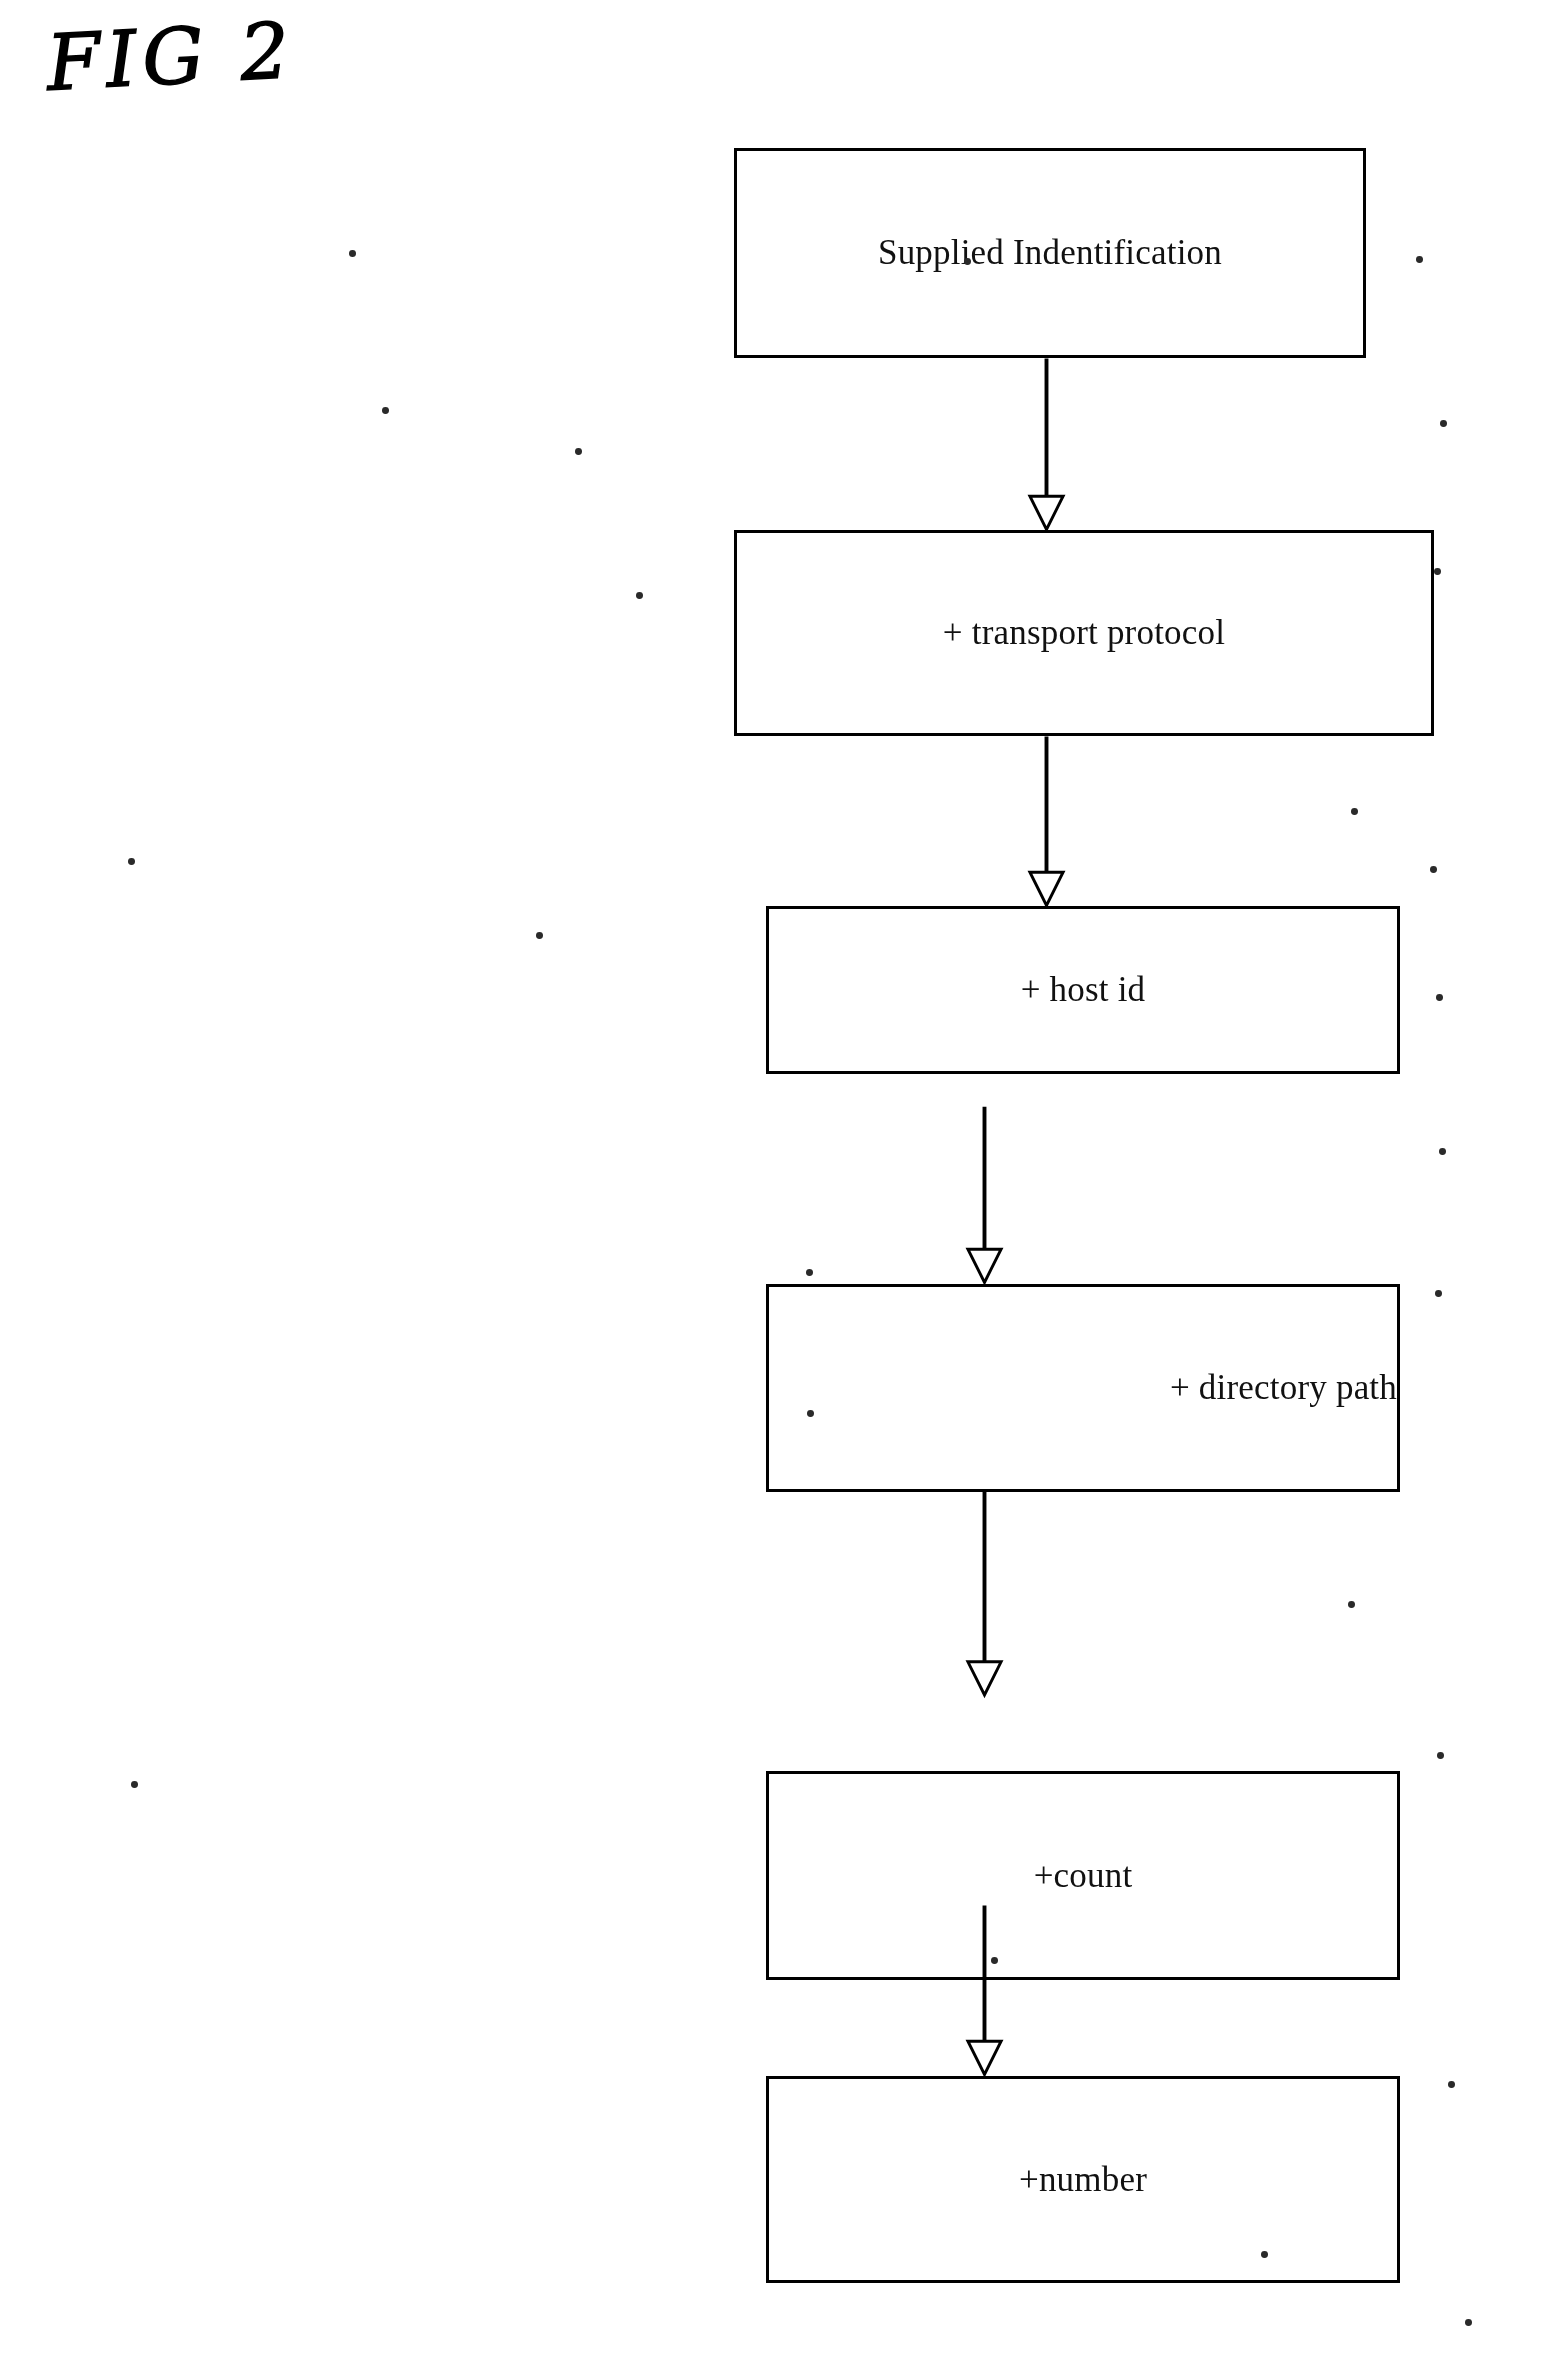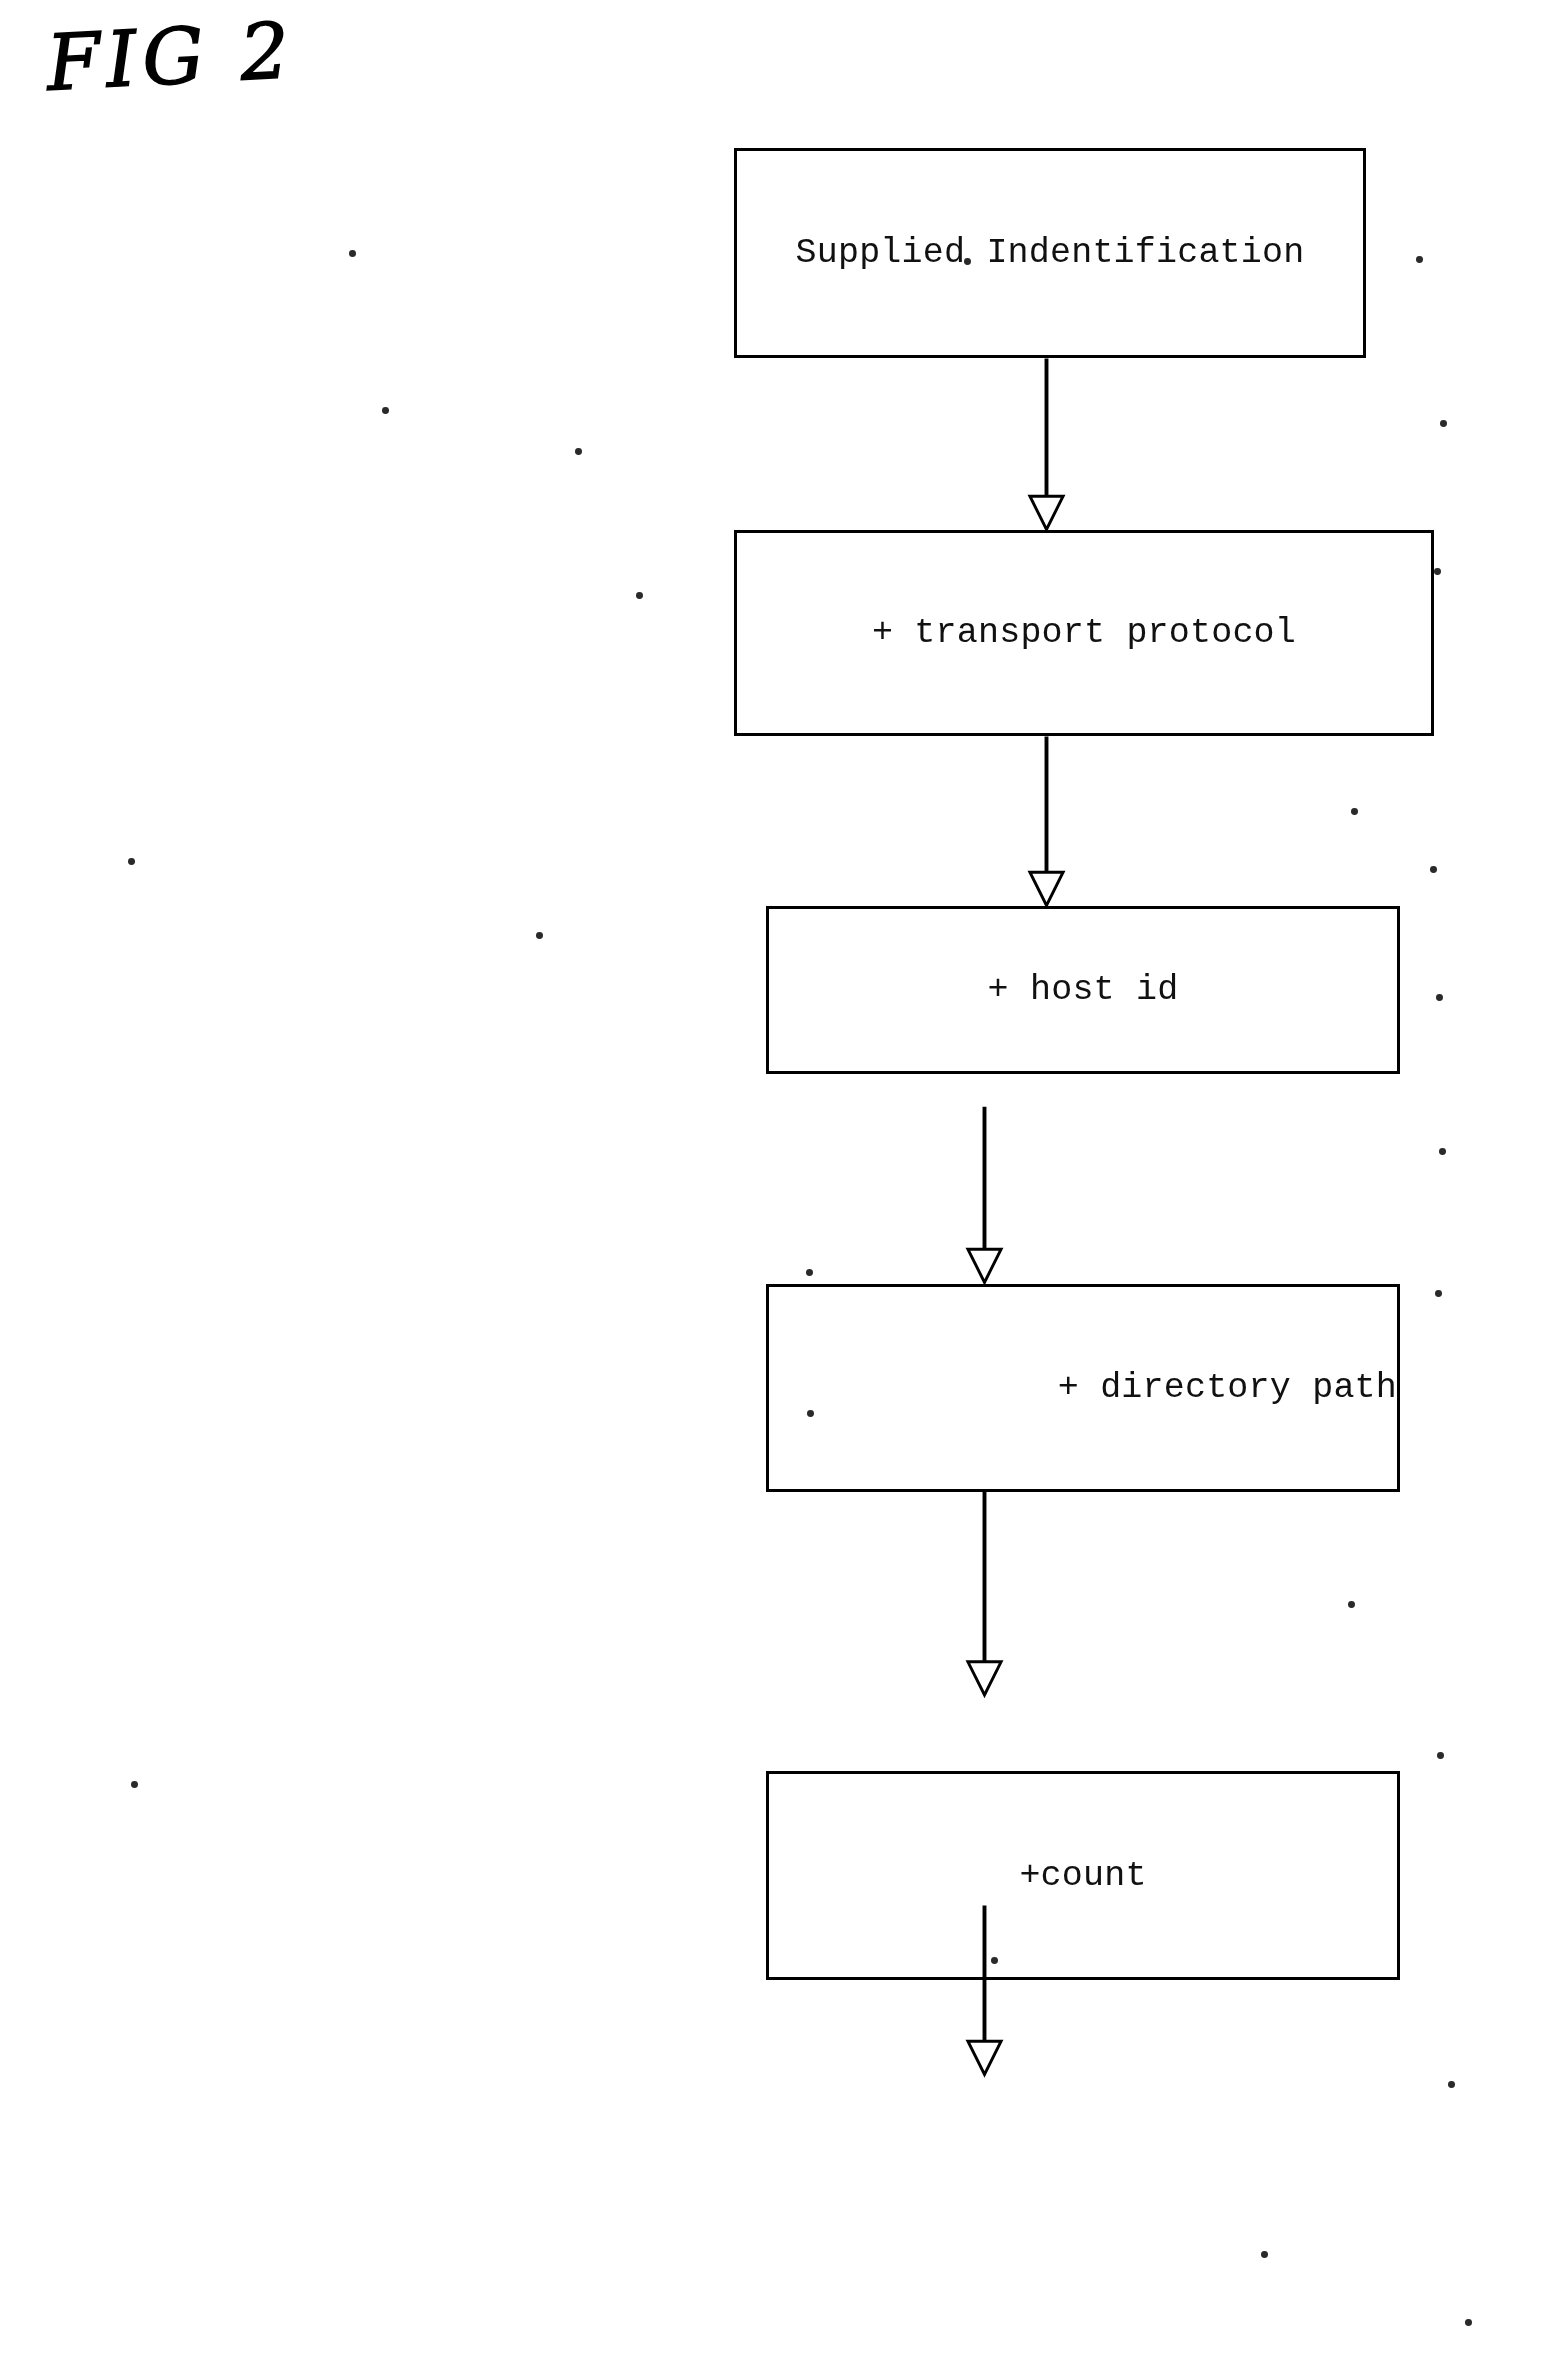--- a/index.html
+++ b/index.html
@@ -42,21 +42,21 @@
   .flow-box {
     position: absolute;
     box-sizing: border-box;
     background: #ffffff;
     border: 3.9px solid #000000;
     display: flex;
     align-items: center;
     justify-content: center;
   }
   .flow-box-label {
-    font-family: Liberation Mono, monospace;
+    font-family: Liberation Serif, serif;
     font-size: 35px;
     font-weight: 500;
     color: #111111;
     letter-spacing: 0.2px;
     white-space: nowrap;
   }
 
   
   .connector {
     position: absolute;
@@ -87,20 +87,23 @@
     <span class="flow-box-label">+ transport protocol</span>
   </div>
   <div class="flow-box" id="box-3" style="left: 766px; top: 906px; width: 634px; height: 168px;">
     <span class="flow-box-label">+ host id</span>
   </div>
   <div class="flow-box" id="box-4" style="left: 766px; top: 1284px; width: 634px; height: 208px; justify-content: flex-end;">
     <span class="flow-box-label">+ directory path</span>
   </div>
   <div class="flow-box" id="box-5" style="left: 766px; top: 1771px; width: 634px; height: 209px;">
     <span class="flow-box-label">+count</span>
+  </div>
+  <div class="flow-box" id="box-6" style="left: 766px; top: 2076px; width: 634px; height: 207px;">
+    <span class="flow-box-label">+number</span>
   </div>
 
   <div class="connector" id="edge-1" style="left: 1026px; top: 358px; width: 41px; height: 172px;">
       <svg width="41" height="172" viewBox="0 0 42 175">
         <line x1="21" y1="0" x2="21" y2="147" stroke="#000000" stroke-width="4"></line>
         <polygon points="4,141 38,141 21,175" fill="#ffffff" stroke="#000000" stroke-width="3" stroke-linejoin="miter"></polygon>
       </svg>
     </div>
   <div class="connector" id="edge-2" style="left: 1026px; top: 736px; width: 41px; height: 170px;">
       <svg width="41" height="170" viewBox="0 0 42 173">

